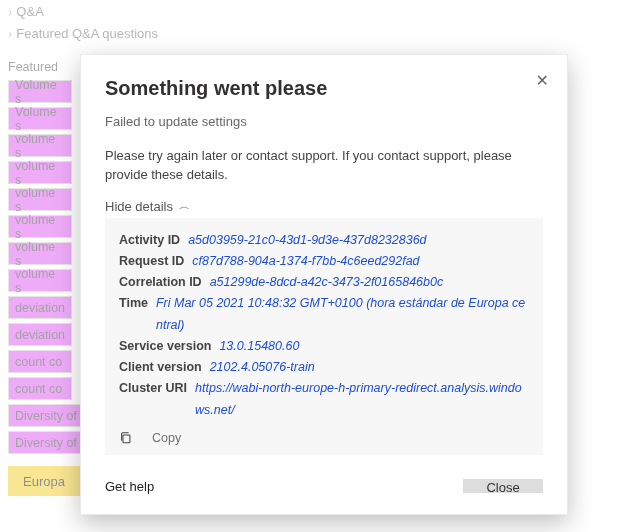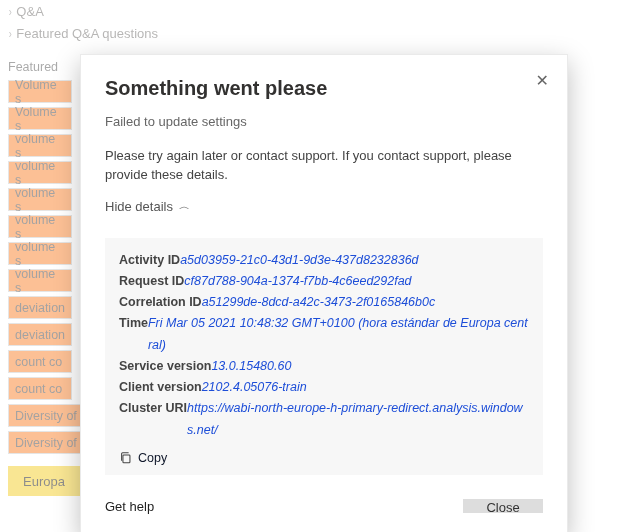--- a/index.html
+++ b/index.html
@@ -19,21 +19,21 @@
   }
   .bg-link {
     color: #605e5c; font-size: 13px;
     display: flex; align-items: center; gap: 4px; height: 22px;
   }
   .chev { display:inline-block; transform: scale(0.7,1); color:#888;}
   .bg-label { color: #444; font-size: 12.5px; padding: 4px 0 6px 0; }
   .field-col { display: flex; flex-direction: column; gap: 4px; width: 370px;}
   .field-row { display: flex; align-items: center; gap: 10px; }
   .textfield {
-    height: 23px; border: 1px solid #c8c6c4; background:#f97316;
+    height: 23px; border: 1px solid #c8c6c4; background:#d946ef;
     padding: 2px 6px; font-size: 12.5px; color:#333; width: 100%;
     display:flex; align-items:center;
   }
   .xbtn { color:#605e5c; font-size: 14px; line-height:1; width:16px; text-align:center; cursor:pointer;}
   .btnrow { display:flex; gap:10px; margin-top:12px; padding-left:0;}
   .btn {
     height: 30px; min-width: 72px; padding: 0 14px;
     border: none; font-size: 13px; display:inline-flex; align-items:center; justify-content:center;
     cursor:pointer;
   }
@@ -51,29 +51,29 @@
     padding: 22px 24px 20px 24px;
   }
   .modal h1 {
     margin:0 0 14px 0; font-size:20px; font-weight:600; color:#323130;
   }
   .close-x {
     position:absolute; top:16px; right:18px; font-size:16px; color:#666; cursor:pointer; font-weight:300;
   }
   .modal .line1 { color:#666; font-size:13px; margin-bottom:18px;}
   .modal .line2 { color:#444; font-size:13px; margin-bottom:14px; line-height:1.45;}
-  .toggle { color:#555; font-size:13px; display:flex; align-items:flex-start; gap:6px; margin-bottom:24px; cursor:pointer;}
+  .toggle { color:#555; font-size:13px; display:flex; align-items:flex-start; gap:6px; margin-bottom:4px; cursor:pointer;}
   .chev-up { display:inline-block; font-size:11px; transform: scaleY(0.7);}
   .details {
     background:#f7f7f7; padding:12px 14px 10px 14px; font-size:12.5px; color:#555;
   }
-  .drow { display:flex; gap:0; line-height:1.7;}
+  .drow { display:flex; gap:8px; line-height:1.7;}
   .dkey { font-weight:600; color:#444; white-space:nowrap;}
   .dval { color:#1d4ed8; word-break:break-all;font-style:italic;}
-  .copy { display:flex; align-items:center; gap:5px; margin-top:10px; color:#0f172a; cursor:pointer;}
+  .copy { display:flex; align-items:center; gap:19px; margin-top:10px; color:#737373; cursor:pointer;}
   .copy svg { width:14px; height:14px; display:block;}
   .modal-footer { display:flex; justify-content:space-between; align-items:center; margin-top:24px;}
   .gethelp { color:#222; cursor:pointer; font-size:13px;}
   .closebtn { background:#ddd; color:#333; height:14px; min-width:80px; font-size:13px; border:none; cursor:pointer;}
 </style>
 </head>
 <body>
 
 <div class="bg">
   <div class="bg-link">

